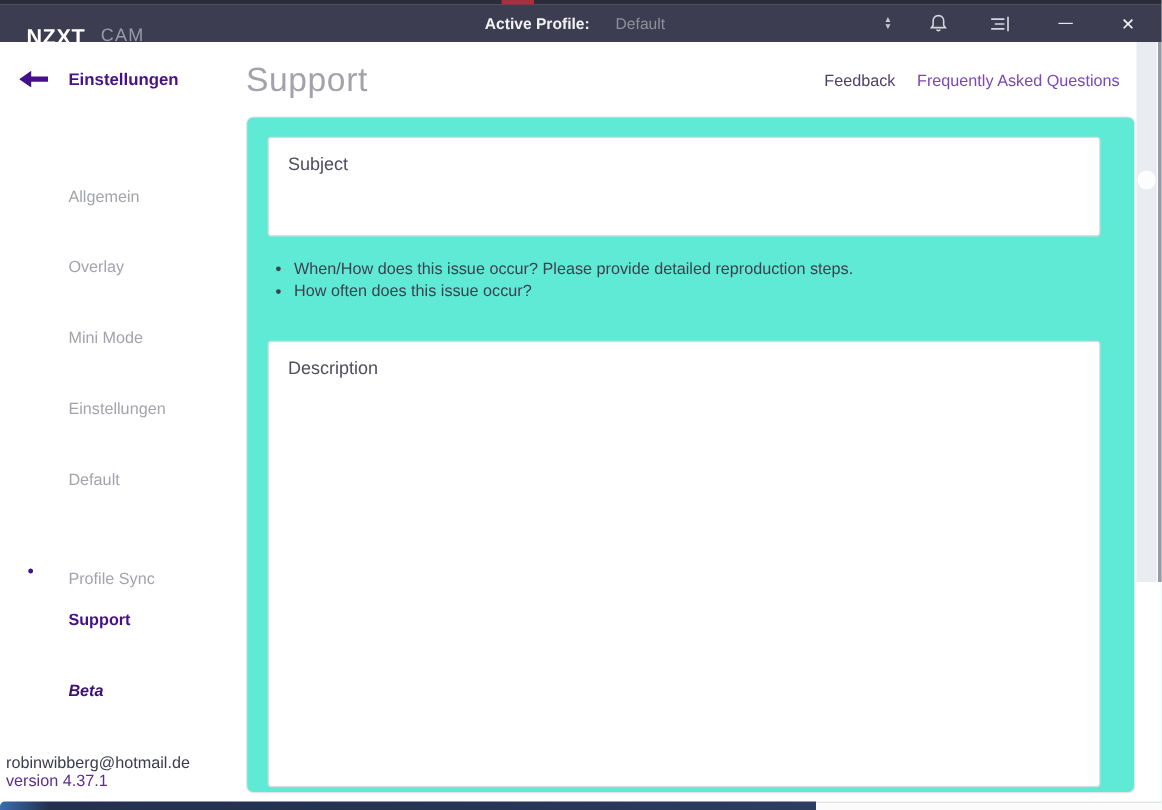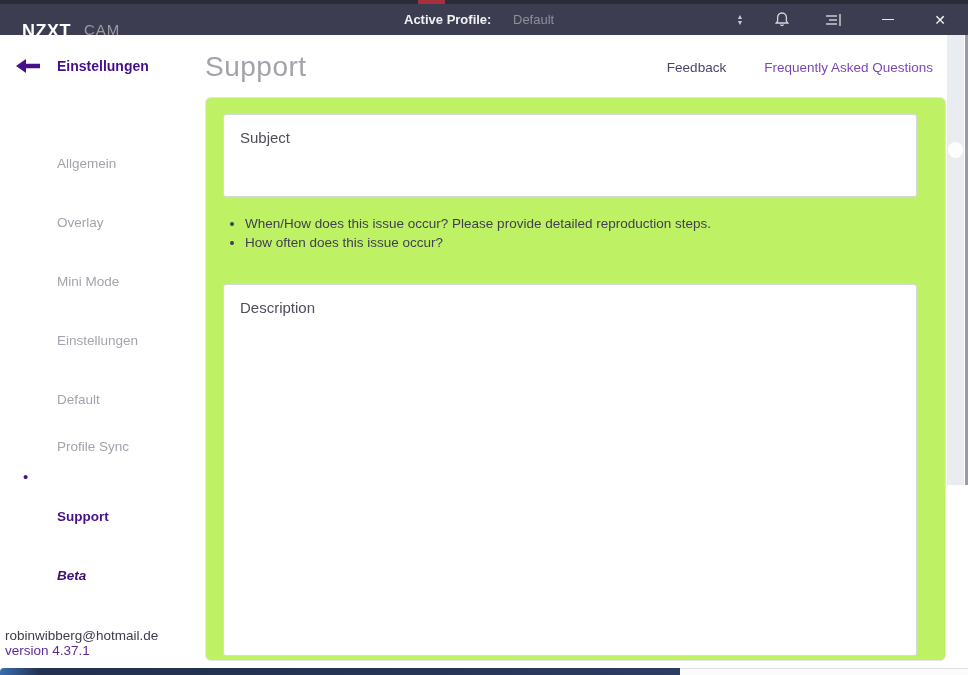--- a/index.html
+++ b/index.html
@@ -27,35 +27,35 @@
   #icon-minimize { left:876px; }
   #icon-minimize span { display:block; width:12px; height:1px; background:#e6e6ec; }
   #icon-close { left:928px; font-size:14px; color:#f5f5f8; }
 
   
   #back-row { left:16px; top:58px; display:flex; align-items:center; cursor:pointer; }
   #back-arrow { width:24px; height:14px; }
   #back-label { margin-left:17px; color:#45108a; font-weight:bold; font-size:14px; }
   .side-item { left:57px; color:#a3a3ad; font-size:13.5px; cursor:pointer; white-space:nowrap;margin-top:39px; }
   #side-item-0 { top:117px; } #side-item-1 { top:176px; } #side-item-2 { top:235px; }
-  #side-item-3 { top:294px; } #side-item-4 { top:353px; } #side-item-5 { top:400px;text-align:right; }
+  #side-item-3 { top:294px; } #side-item-4 { top:353px; } #side-item-5 { top:436px;text-align:right; }
   #side-item-6 { top:470px; color:#45108a; font-weight:bold; }
   #side-item-7 { top:529px; color:#3d1170; font-style:italic; font-weight:bold; }
   #active-bullet { left:23px; top:468px; color:#45108a; font-size:15px; }
   #footer-email { left:5px; top:628px; color:#3c3c4e; font-size:13.5px; }
   #footer-version { left:5px; top:643px; color:#5c2d91; font-size:13.5px; }
 
   
   #page-title { left:205px; top:51px; color:#a2a2ad; font-size:28px; font-weight:300;
     letter-spacing:0.5px; }
-  #header-links { top:60px; right:35px; display:flex; gap:38px; }
+  #header-links { top:60px; right:35px; display:flex; gap:18px; }
   #link-feedback { color:#4d4266; font-size:13.5px; cursor:pointer; }
   #link-faq { color:#7c47b5; font-size:13.5px; cursor:pointer; }
 
-  #form-card { left:205px; top:97px; width:741px; height:564px; background:#bef264;
+  #form-card { left:205px; top:97px; width:741px; height:564px; background:#5eead4;
     border:1px solid #e4e4ea; border-radius:6px; }
   .field { position:absolute; left:17px; width:694px; border:1px solid #d6dade;
     border-radius:3px; background:#fff; resize:none; outline:none;
     font-family:"Liberation Sans", sans-serif; font-size:15px; color:#3c3c50;
     padding:14px 16px; }
   .field::placeholder { color:#4e4e5c; opacity:1; }
   #subject-field { top:16px; height:83px; }
   #description-field { top:186px; height:372px; }
   #helper-block { position:absolute; left:17px; top:113px; color:#3f3f52; font-size:13.5px; }
   #helper-block ul { margin:5px 0 0 22px; }

